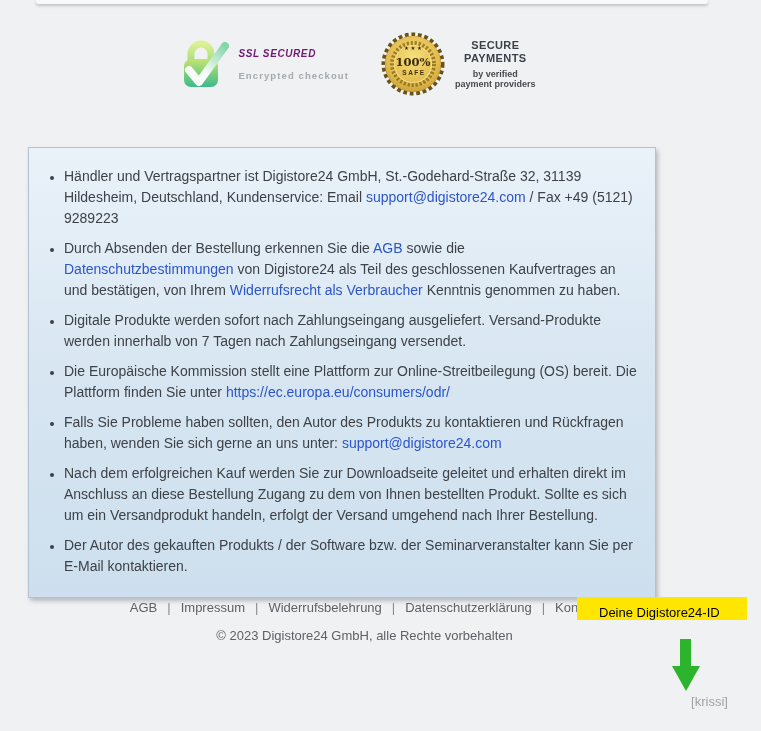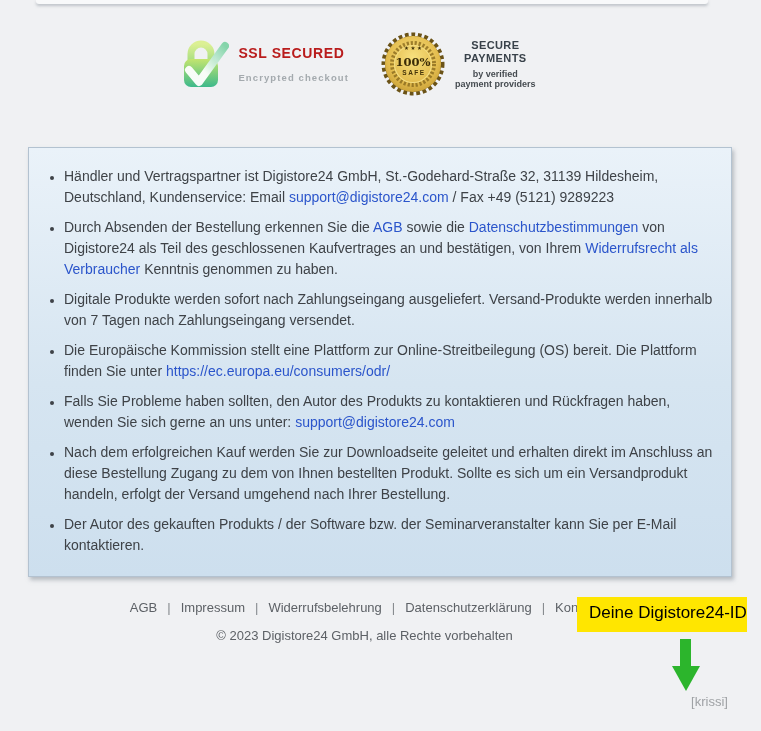--- a/index.html
+++ b/index.html
@@ -10,50 +10,50 @@
   .top-edge { position:absolute; top:0; left:36px; width:672px; height:4px;
               background:#f8f9fa; border-radius:0 0 3px 3px;
               box-shadow:0 2px 3px rgba(150,157,165,.55); }
 
   
   .badges { position:absolute; top:30px; left:0; width:761px; display:flex;
             justify-content:center; align-items:center; gap:32px;
             padding-right:44px; box-sizing:border-box; }
   .badge { display:flex; align-items:center; }
   .ssl-text { margin-left:9px; }
-  .ssl-title { font-size:14px; font-weight:bold; color:#b91c1c; letter-spacing:.6px; }
+  .ssl-title { font-size:10px; font-weight:bold; color:#701a75; letter-spacing:.6px;font-style:italic; }
   .ssl-sub   { font-size:9.5px; font-weight:bold; color:#a4aaae; letter-spacing:1.1px; margin-top:11px; }
   .seal-text { margin-left:10px;text-align:center; }
   .sp-title  { font-size:11px; font-weight:bold; color:#39424a; letter-spacing:.4px; line-height:13px; }
   .sp-sub    { font-size:9px;  font-weight:bold; color:#454b50; line-height:10.5px; margin-top:4px; }
 
   
   .hinweise { position:absolute; left:28px; top:125px; font-size:15px; color:#54585c;margin-top:45px; }
-  .notice-box { position:absolute; left:28px; top:147px; width:704px; box-sizing:border-box;
+  .notice-box { position:absolute; left:28px; top:147px; width:628px; box-sizing:border-box;
                 background:linear-gradient(180deg,#eaf2f9 0%,#d6e5f1 55%,#cddfee 100%);
                 border:1px solid #b3c2d0;
                 box-shadow:2px 3px 4px rgba(125,135,145,.5);
                 padding:9px 18px 11px 18px; min-height:405px; }
   .notice-box ul { margin:0; padding-left:17px; }
   .notice-box li { font-size:14px; line-height:21px; color:#3e4247; margin:9px 0; }
   .notice-box li::marker { font-size:12px; }
   .nlink { color:#2b55cb; text-decoration:none; }
 
   
   .footer-links { position:absolute; top:600px; left:0; width:729px; text-align:center;
                   font-size:13px; color:#5d6166; }
   .flink { color:#5d6166; text-decoration:none; }
   .sep { color:#85898d; margin:0 10px; }
   .copyright { position:absolute; top:628px; left:0; width:729px; text-align:center;
                font-size:13px; color:#5d6166; }
 
   
-  .ann-label { position:absolute; left:577px; top:597px; width:170px; height:35px;
-               background:#ffe600; color:#000; font-size:17px; line-height:31px;
-               padding-left:12px; box-sizing:border-box; z-index:10; white-space:nowrap; }
+  .ann-label { position:absolute; left:577px; top:597px; width:170px; height:23px;
+               background:#ffe600; color:#000; font-size:13px; line-height:31px;
+               padding-left:22px; box-sizing:border-box; z-index:10; white-space:nowrap; }
   .arrow-stem { position:absolute; left:680px; top:639px; width:11px; height:29px;
                 background:#2cb52c; z-index:9; }
   .arrow-head { position:absolute; left:672px; top:666px; width:0; height:0;
                 border-left:14px solid transparent; border-right:14px solid transparent;
                 border-top:25px solid #2cb52c; z-index:9; }
   .affiliate-id { position:absolute; left:672px; top:694px; width:75px; text-align:center;
                   font-size:13px; color:#9fa2a5; }
   svg text { font-family:"Liberation Sans", sans-serif; }
   .seal-num { font-family:"DejaVu Serif", serif; }
 </style>

